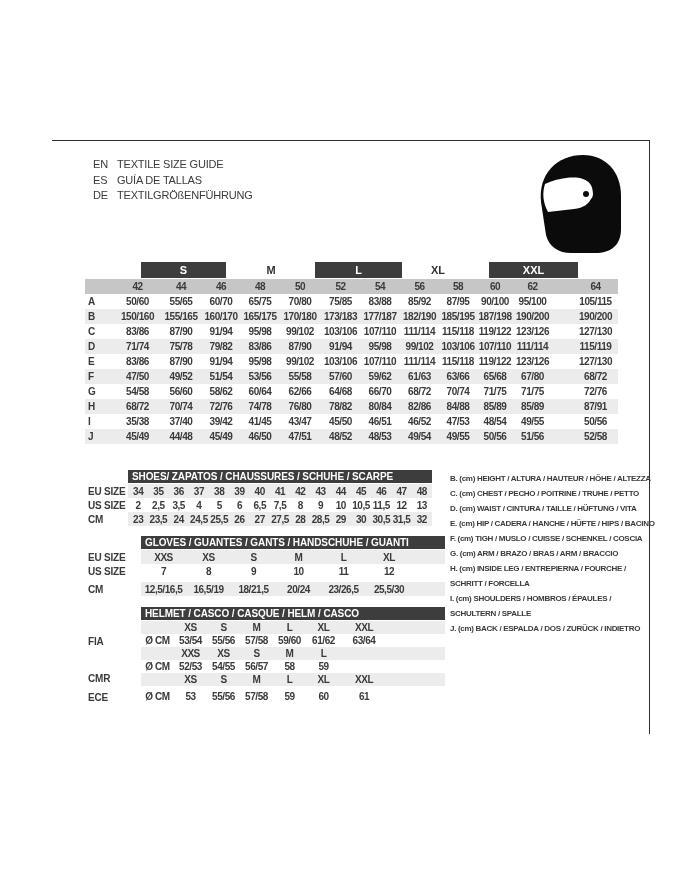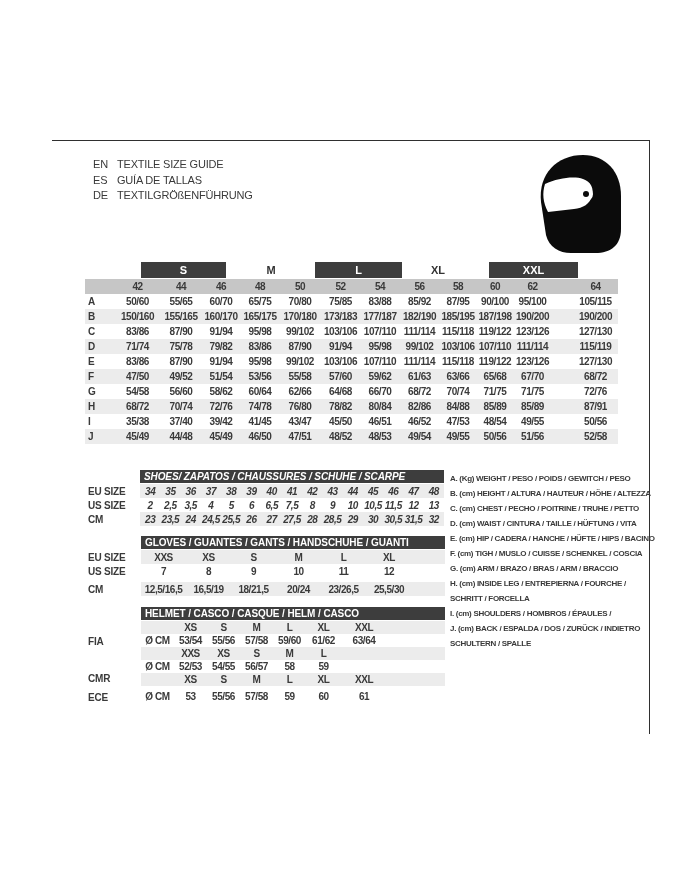--- a/index.html
+++ b/index.html
@@ -25,21 +25,21 @@
   tr.gray{background:var(--gray,#c6c6c6);}
   tr.lt{background:var(--light,#ececec);}
   td.letter{text-align:left;padding-left:3px;}
   .main td:last-child{padding-left:22px;}
   
   .sub{position:absolute;width:304px;}
   .sub .bar{height:13px;line-height:13px;background:var(--dark,#3d3d3d);color:#fff;
             font-size:10px;font-weight:bold;padding-left:4px;letter-spacing:-0.1px;white-space:nowrap;}
   .sub table{width:304px;margin-top:1px;}
   .sub tr{height:14px;}
-  .shoes{left:140px;top:470px;font-style:italic;}
+  .shoes{left:128px;top:470px;}
   .gloves{left:141px;top:536px;}
   .helm{left:141px;top:607px;}
   .helm tr{height:13px;}
   tr.spacer{height:4px;background:#fff;}
   tr.spacer td{height:4px;}
   .rowlabel{position:absolute;left:88px;font-size:10px;font-weight:bold;letter-spacing:-0.2px;
             height:13px;line-height:13px;white-space:nowrap;}
   .legend{position:absolute;left:450px;top:471px;font-size:8px;font-weight:bold;letter-spacing:-0.3px;}
   .legend div{height:15px;line-height:15px;white-space:nowrap;}
 </style>
@@ -185,21 +185,21 @@
             <td>47/50</td>
             <td>49/52</td>
             <td>51/54</td>
             <td>53/56</td>
             <td>55/58</td>
             <td>57/60</td>
             <td>59/62</td>
             <td>61/63</td>
             <td>63/66</td>
             <td>65/68</td>
-            <td>67/70</td>
+            <td>67/80</td>
             <td>68/72</td>
           </tr>
           <tr>
             <td class="letter">G</td>
             <td>54/58</td>
             <td>56/60</td>
             <td>58/62</td>
             <td>60/64</td>
             <td>62/66</td>
             <td>64/68</td>
@@ -462,27 +462,26 @@
             <td></td>
           </tr>
         </tbody>
       </table>
   </div>
   <div class="rowlabel" style="top:635px;">FIA</div>
   <div class="rowlabel" style="top:661px;margin-top:11px;">CMR</div>
   <div class="rowlabel" style="top:691px;">ECE</div>
 
   <div class="legend">
-      <div>A. (Kg) WEIGHT / PESO / POIDS / GEWITCH / PESO</div>
       <div>B. (cm) HEIGHT / ALTURA / HAUTEUR / HÖHE / ALTEZZA</div>
       <div>C. (cm) CHEST / PECHO / POITRINE / TRUHE / PETTO</div>
       <div>D. (cm) WAIST / CINTURA / TAILLE / HÜFTUNG / VITA</div>
       <div>E. (cm) HIP / CADERA / HANCHE / HÜFTE / HIPS / BACINO</div>
       <div>F. (cm) TIGH / MUSLO / CUISSE / SCHENKEL / COSCIA</div>
       <div>G. (cm) ARM / BRAZO / BRAS / ARM / BRACCIO</div>
       <div>H. (cm) INSIDE LEG / ENTREPIERNA / FOURCHE /</div>
       <div>SCHRITT / FORCELLA</div>
       <div>I. (cm) SHOULDERS / HOMBROS / ÉPAULES /</div>
+      <div>SCHULTERN / SPALLE</div>
       <div>J. (cm) BACK / ESPALDA / DOS / ZURÜCK / INDIETRO</div>
-      <div>SCHULTERN / SPALLE</div>
     </div>
 
 </div>
 
 </body></html>

